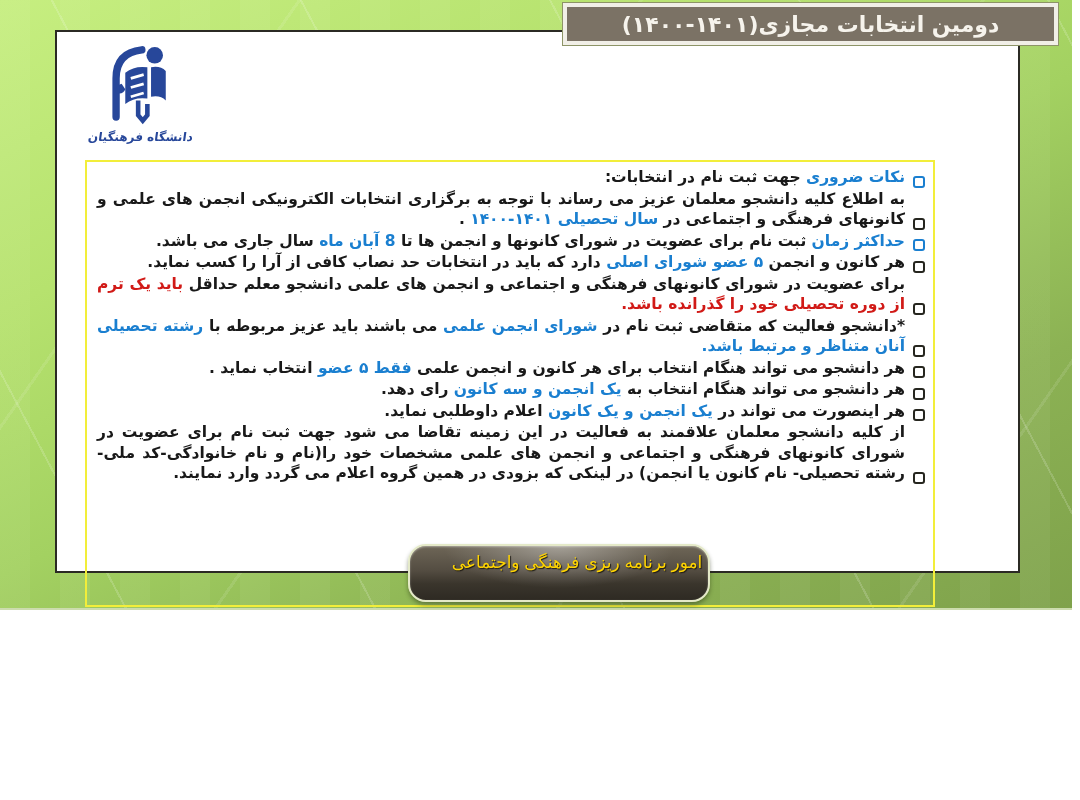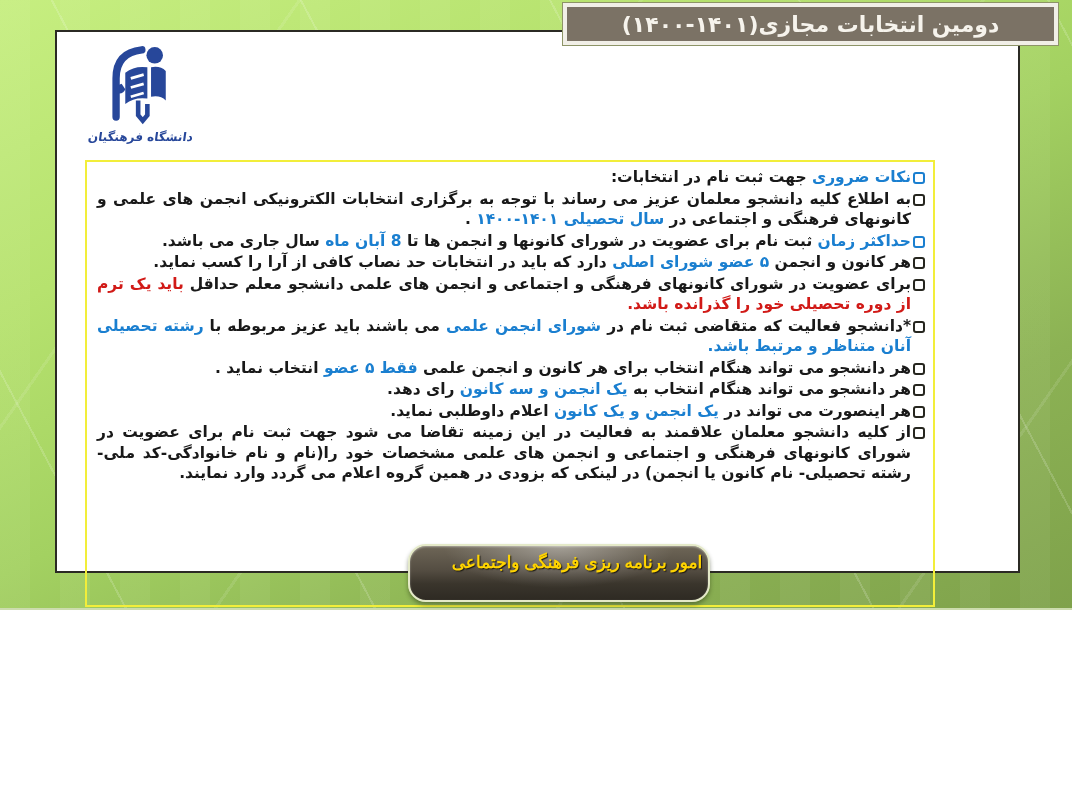--- a/index.html
+++ b/index.html
@@ -46,21 +46,21 @@
     font-size:50px; line-height:56px; padding-top:16px;
     text-shadow:1px 1px 0 #c21507; transform:scaleY(1.06);
   }
   .title-line-bottom { position:absolute; left:0; top:75px; width:690px; height:2px; background:#d8372b; }
 
   
   .content-box {
     position:absolute; left:85px; top:160px; width:850px; height:447px;
     border:2px solid #f2ee3a; z-index:4; padding:5px 8px 0 10px;
   }
-  .bullet { display:flex; align-items:flex-start; gap:2px; margin-bottom:1px; }
+  .bullet { display:flex; align-items:flex-end; gap:8px; margin-bottom:1px; }
   .sq { flex:0 0 auto; width:12px; height:12px; margin-top:5px;
         border:2.5px solid #26261f; border-radius:3px; background:#fff; }
   .sq.blue { border-color:#1a7fd0; }
   .btxt { flex:1 1 auto; font-size:15.5px; line-height:20.5px; font-weight:bold;
           color:#191919; text-align:justify; }
   .c-black { color:#191919; }
   .c-blue  { color:#1a7fd0; }
   .c-red   { color:#d11a17; }
 
   
@@ -68,21 +68,21 @@
     position:absolute; left:408px; top:544px; width:302px; height:58px;
     border-radius:18px; z-index:7;
     background:
       radial-gradient(ellipse at 50% 0%, rgba(255,255,255,.38) 0%, rgba(255,255,255,.10) 38%, rgba(255,255,255,0) 55%),
       linear-gradient(180deg, #6e6657 0%, #544d42 45%, #3a352c 70%, #2e2a23 100%);
     border:2px solid #e4e9c8;
     box-shadow:0 3px 4px rgba(40,50,20,.45), inset 0 1px 2px rgba(255,255,255,.4);
     display:flex; align-items:flex-start; justify-content:center;
     cursor:pointer;
   }
-  .footer-btn-label { color:#ffd400; font-size:17px; font-weight:bold; margin-top:6px;
+  .footer-btn-label { color:#ffd400; font-size:17px; font-weight:normal; margin-top:6px;
                       text-shadow:1px 1px 1px #1e1b14;margin-left:36px; }
 </style>
 </head>
 <body>
 
 <div class="slide">
 
   <div class="panel"></div>
 
   <div class="banner">

